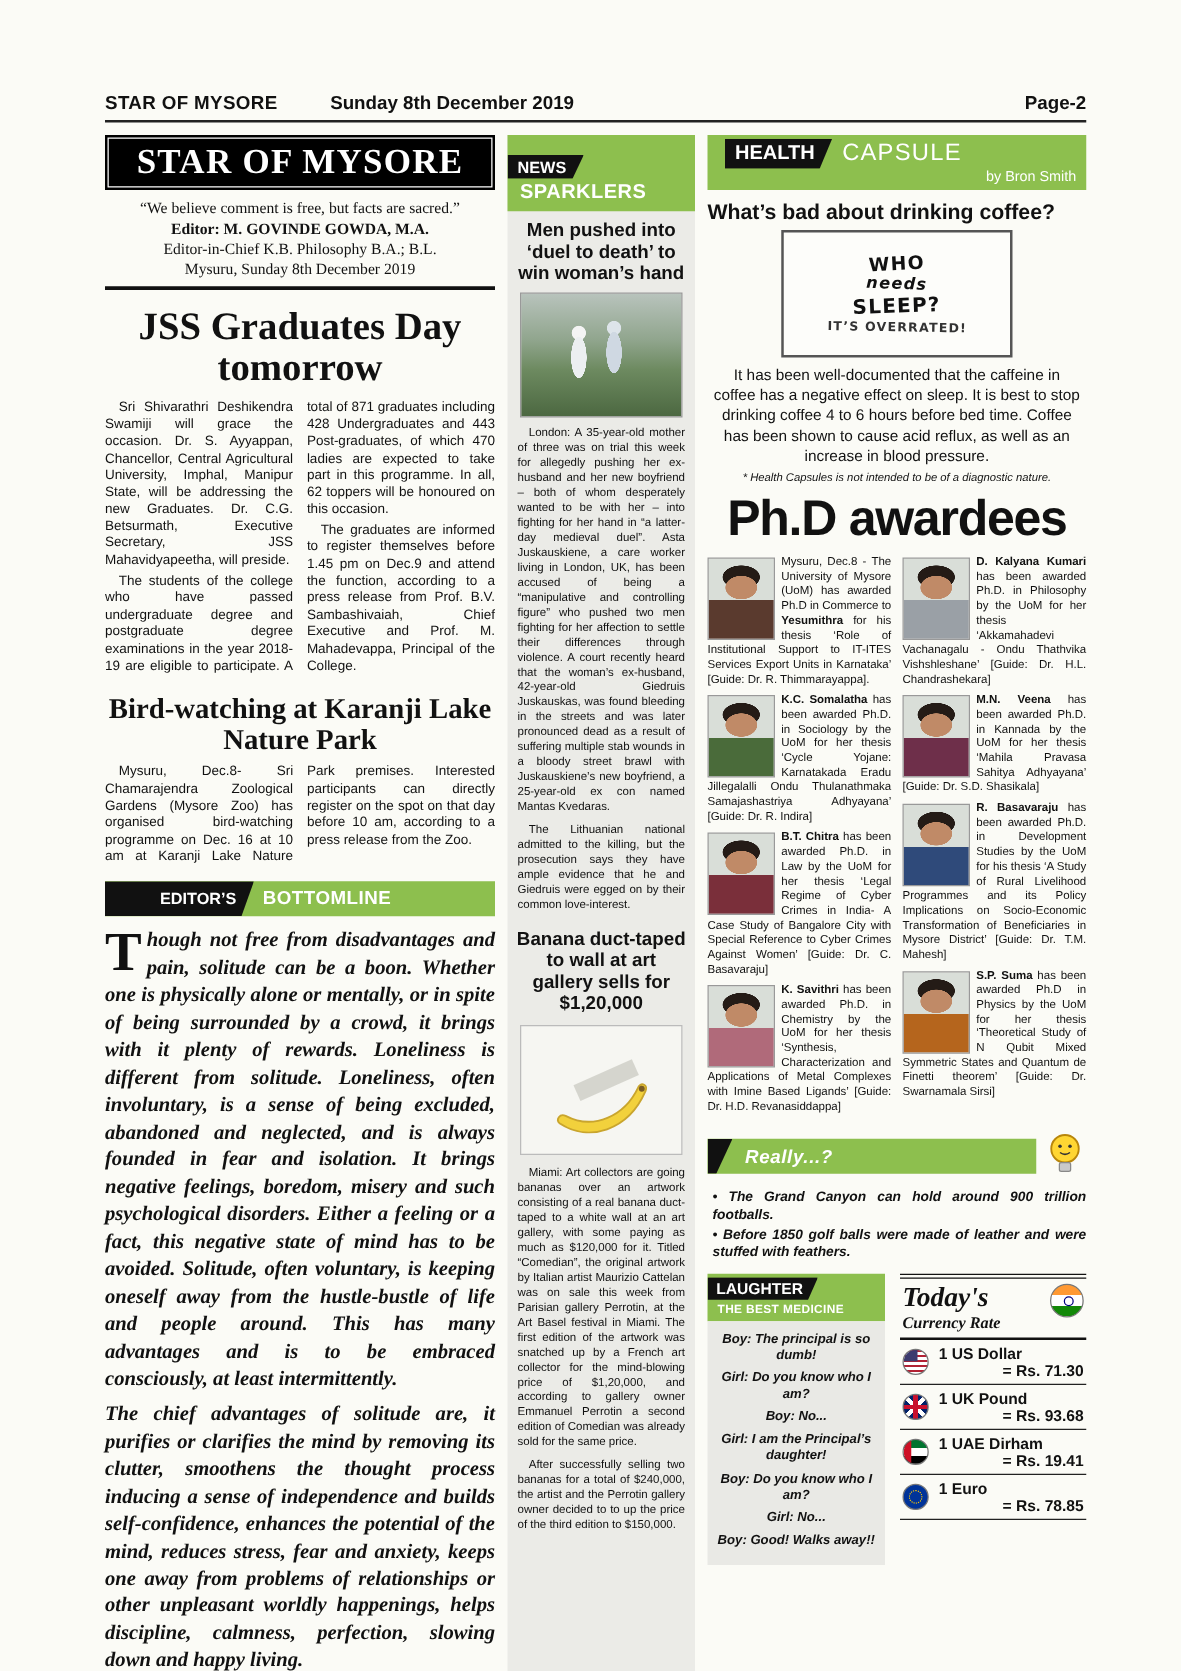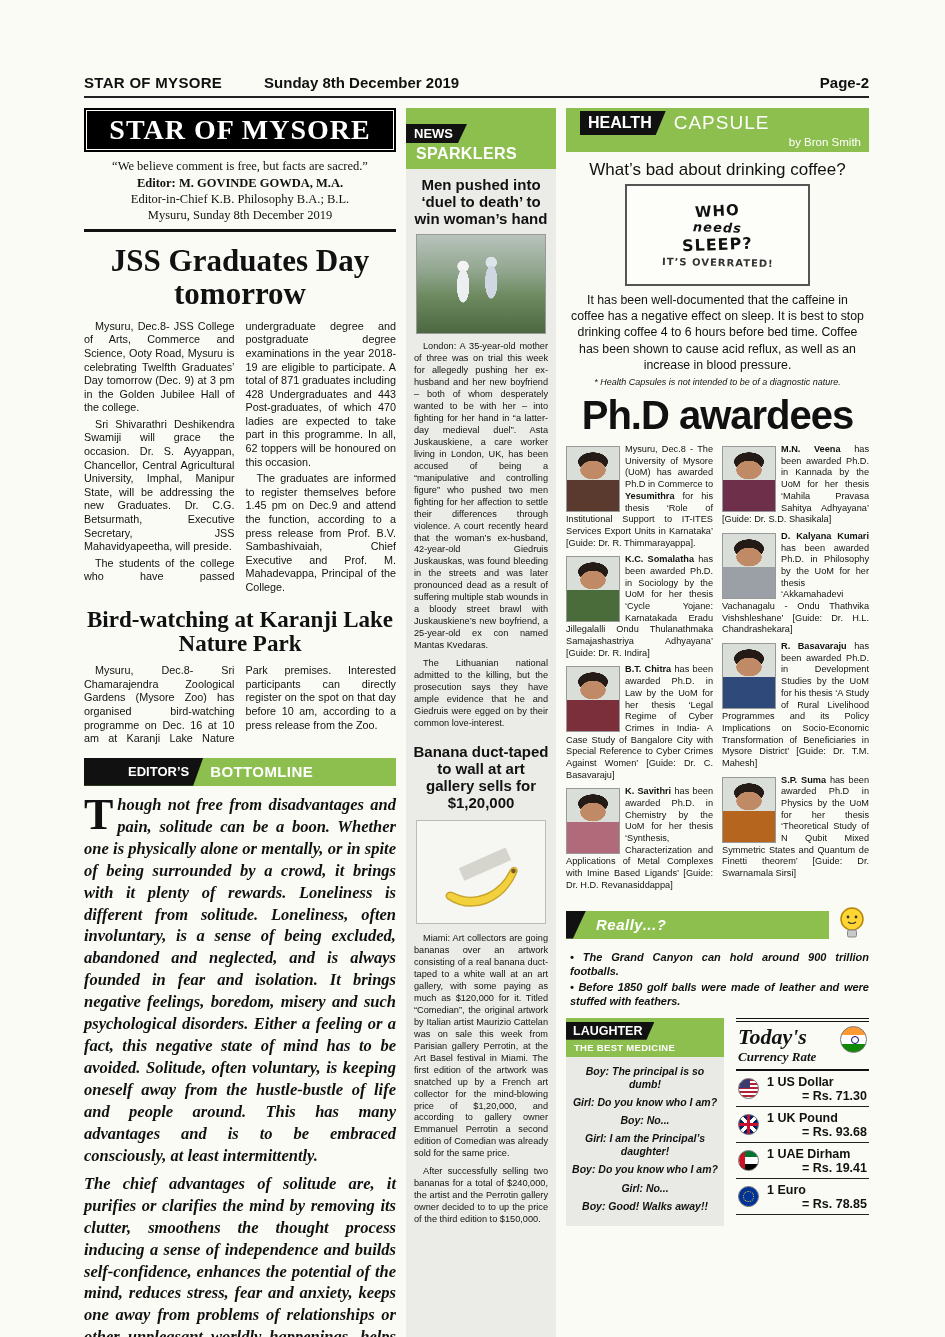--- a/index.html
+++ b/index.html
@@ -72,21 +72,21 @@
   .photo-banana { height:104px; margin:4px 10px; background:#f6f6f2; border:1px solid #bbb;
                   display:flex; align-items:center; justify-content:center; }
 
   
   .health-banner { background:var(--green); padding:3px 8px 4px 0; }
   .hb-line1 { display:flex; align-items:center;margin-left:14px; }
   .hb-chip { background:#111; color:#fff; font-weight:bold; font-size:16px; padding:3px 14px 3px 8px;
              clip-path:polygon(0 0,100% 0,calc(100% - 10px) 100%,0 100%); }
   .hb-word2 { color:#fff; font-size:19px; margin-left:8px; letter-spacing:1px; }
   .hb-byline { color:#fff; font-size:11.5px; text-align:right; margin-top:1px; }
-  .coffee-headline { font-weight:normal; font-size:17px; text-align:center; margin:8px 0 4px; }
+  .coffee-headline { font-weight:bold; font-size:17px; text-align:left; margin:8px 0 4px; }
   .cartoon { width:185px; height:102px; margin:2px auto 6px; background:#fdfdfa; border:2px solid #555;
              display:flex; flex-direction:column; align-items:center; justify-content:center;
              font-family:"DejaVu Sans",sans-serif; }
   .ct-line { font-weight:bold; letter-spacing:1px; }
   .ct-line:nth-child(1){ font-size:15px; transform:rotate(-3deg); }
   .ct-line:nth-child(2){ font-size:13px; transform:rotate(2deg); font-style:italic; }
   .ct-line:nth-child(3){ font-size:16px; transform:rotate(-2deg); }
   .ct-line:nth-child(4){ font-size:10px; transform:rotate(1deg); margin-top:3px; color:#333; }
   .health-body { font-size:12.3px; line-height:1.32; text-align:center; padding:0 4px; }
   .health-footnote { font-size:9px; font-style:italic; text-align:center; margin:4px 0 2px; }
@@ -110,21 +110,21 @@
   .really-banner { flex:1; }
   .really-banner::before { content:""; position:absolute; left:0; top:0; bottom:0; width:20px;
       background:#111; clip-path:polygon(0 0,100% 0,35% 100%,0 100%); }
   .really-title { color:#fff; font-weight:bold; font-style:italic; font-size:15px; margin-left:30px; letter-spacing:.5px; }
   .facts { list-style:none; margin:5px 0 0 4px; }
   .facts li { font-weight:bold; font-style:italic; font-size:11px; line-height:1.3; text-align:justify; margin-bottom:2px; }
   .facts li::before { content:"•  "; }
 
   
   .bottom-row { display:flex; gap:12px; margin-top:9px; }
-  .laughter { width:158px; }
+  .laughter { width:142px; }
   .laughter-banner { background:var(--green); padding:3px 4px 4px 0; }
   .lb-chip { display:inline-block; background:#111; color:#fff; font-weight:bold; font-size:12.5px;
              padding:2px 12px 2px 7px; clip-path:polygon(0 0,100% 0,calc(100% - 8px) 100%,0 100%); }
   .lb-sub { color:#fff; font-weight:bold; font-size:9.5px; margin:2px 0 0 8px; letter-spacing:.3px; }
   .laughter-body { background:#e9e9e5; padding:8px 6px; }
   .laugh-line { font-weight:bold; font-style:italic; font-size:10.5px; text-align:center; margin-bottom:5px; line-height:1.25; }
 
   .currency { flex:1; border-top:4px double #111; padding-top:3px; }
   .cur-head { display:flex; align-items:flex-start; justify-content:space-between; border-bottom:2px solid #111; padding:1px 2px 4px; }
   .cur-title { font-family:"Liberation Serif",serif; font-weight:bold; font-style:italic; font-size:22px; line-height:1; }
@@ -175,21 +175,20 @@
         <div class="masthead-banner">STAR OF MYSORE</div>
         <div class="masthead-motto">“We believe comment is free, but facts are sacred.”</div>
         <div class="masthead-editor">Editor: M. GOVINDE GOWDA, M.A.</div>
         <div class="masthead-chief">Editor-in-Chief K.B. Philosophy B.A.; B.L.</div>
         <div class="masthead-dateline">Mysuru, Sunday 8th December 2019</div>
       </section>
 
       <article>
         <h1 class="headline-xl">JSS Graduates Day tomorrow</h1>
         <div class="body2col">
-          <p>Mysuru, Dec.8- JSS College of Arts, Commerce and Science, Ooty Road, Mysuru is celebrating Twelfth Graduates’ Day tomorrow (Dec. 9) at 3 pm in the Golden Jubilee Hall of the college.</p>
           <p>Sri Shivarathri Deshikendra Swamiji will grace the occasion. Dr. S. Ayyappan, Chancellor, Central Agricultural University, Imphal, Manipur State, will be addressing the new Graduates. Dr. C.G. Betsurmath, Executive Secretary, JSS Mahavidyapeetha, will preside.</p>
           <p>The students of the college who have passed undergraduate degree and postgraduate degree examinations in the year 2018-19 are eligible to participate. A total of 871 graduates including 428 Undergraduates and 443 Post-graduates, of which 470 ladies are expected to take part in this programme. In all, 62 toppers will be honoured on this occasion.</p>
           <p>The graduates are informed to register themselves before 1.45 pm on Dec.9 and attend the function, according to a press release from Prof. B.V. Sambashivaiah, Chief Executive and Prof. M. Mahadevappa, Principal of the College.</p>
         </div>
       </article>
 
       <article>
         <h2 class="headline-lg">Bird-watching at Karanji Lake Nature Park</h2>
         <div class="body2col">
           <p>Mysuru, Dec.8- Sri Chamarajendra Zoological Gardens (Mysore Zoo) has organised bird-watching programme on Dec. 16 at 10 am at Karanji Lake Nature Park premises. Interested participants can directly register on the spot on that day before 10 am, according to a press release from the Zoo.</p>
@@ -280,26 +279,26 @@
               <span class="portrait v3"></span>
               <span></span><b>B.T. Chitra</b><span> has been awarded Ph.D. in Law by the UoM for her thesis ‘Legal Regime of Cyber Crimes in India- A Case Study of Bangalore City with Special Reference to Cyber Crimes Against Women’ [Guide: Dr. C. Basavaraju]</span>
             </div>
             <div class="phd-entry">
               <span class="portrait v4"></span>
               <span></span><b>K. Savithri</b><span> has been awarded Ph.D. in Chemistry by the UoM for her thesis ‘Synthesis, Characterization and Applications of Metal Complexes with Imine Based Ligands’ [Guide: Dr. H.D. Revanasiddappa]</span>
             </div>
           </div>
           <div class="phd-col">
             <div class="phd-entry">
+              <span class="portrait v6"></span>
+              <span></span><b>D. Kalyana Kumari</b><span> has been awarded Ph.D. in Philosophy by the UoM for her thesis ‘Akkamahadevi Vachanagalu - Ondu Thathvika Vishshleshane’ [Guide: Dr. H.L. Chandrashekara]</span>
+            </div>
+            <div class="phd-entry">
               <span class="portrait v5"></span>
               <span></span><b>M.N. Veena</b><span> has been awarded Ph.D. in Kannada by the UoM for her thesis ‘Mahila Pravasa Sahitya Adhyayana’ [Guide: Dr. S.D. Shasikala]</span>
-            </div>
-            <div class="phd-entry">
-              <span class="portrait v6"></span>
-              <span></span><b>D. Kalyana Kumari</b><span> has been awarded Ph.D. in Philosophy by the UoM for her thesis ‘Akkamahadevi Vachanagalu - Ondu Thathvika Vishshleshane’ [Guide: Dr. H.L. Chandrashekara]</span>
             </div>
             <div class="phd-entry">
               <span class="portrait v8"></span>
               <span></span><b>R. Basavaraju</b><span> has been awarded Ph.D. in Development Studies by the UoM for his thesis ‘A Study of Rural Livelihood Programmes and its Policy Implications on Socio-Economic Transformation of Beneficiaries in Mysore District’ [Guide: Dr. T.M. Mahesh]</span>
             </div>
             <div class="phd-entry">
               <span class="portrait v7"></span>
               <span></span><b>S.P. Suma</b><span> has been awarded Ph.D in Physics by the UoM for her thesis ‘Theoretical Study of N Qubit Mixed Symmetric States and Quantum de Finetti theorem’ [Guide: Dr. Swarnamala Sirsi]</span>
             </div>
           </div>

